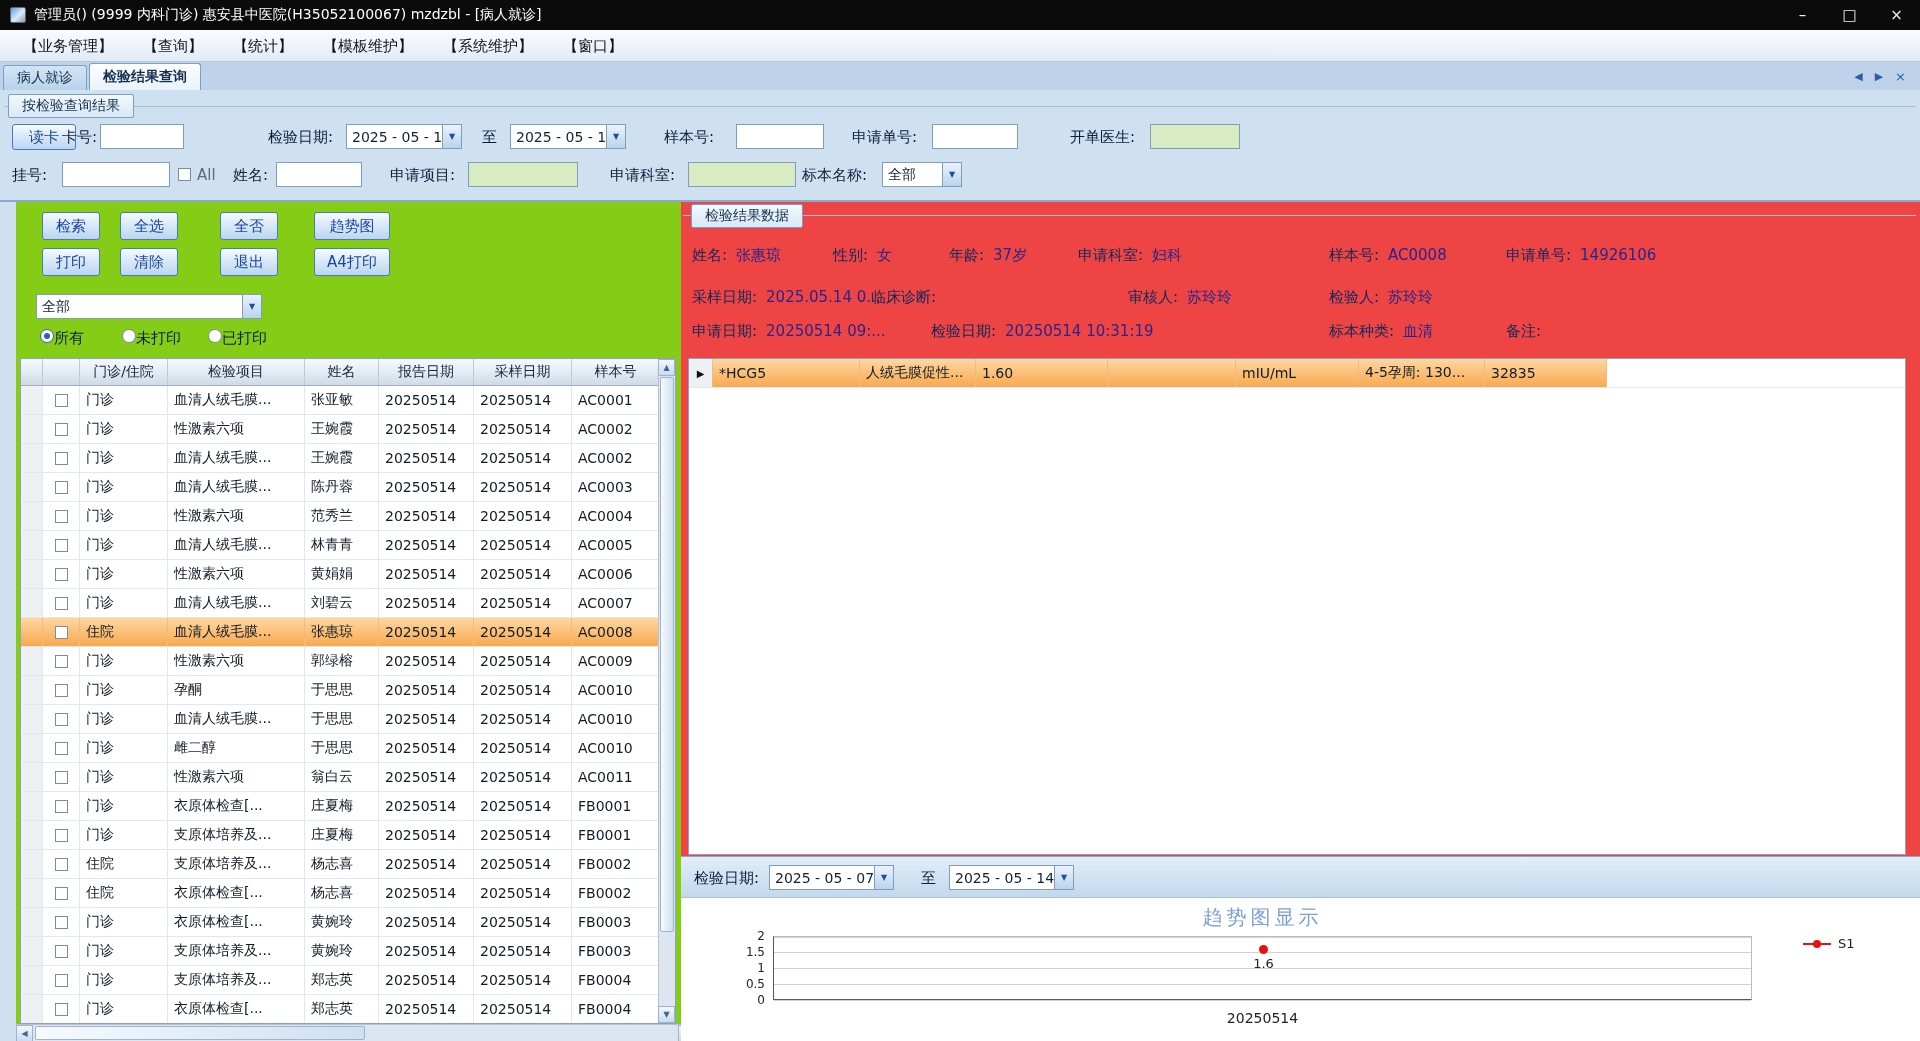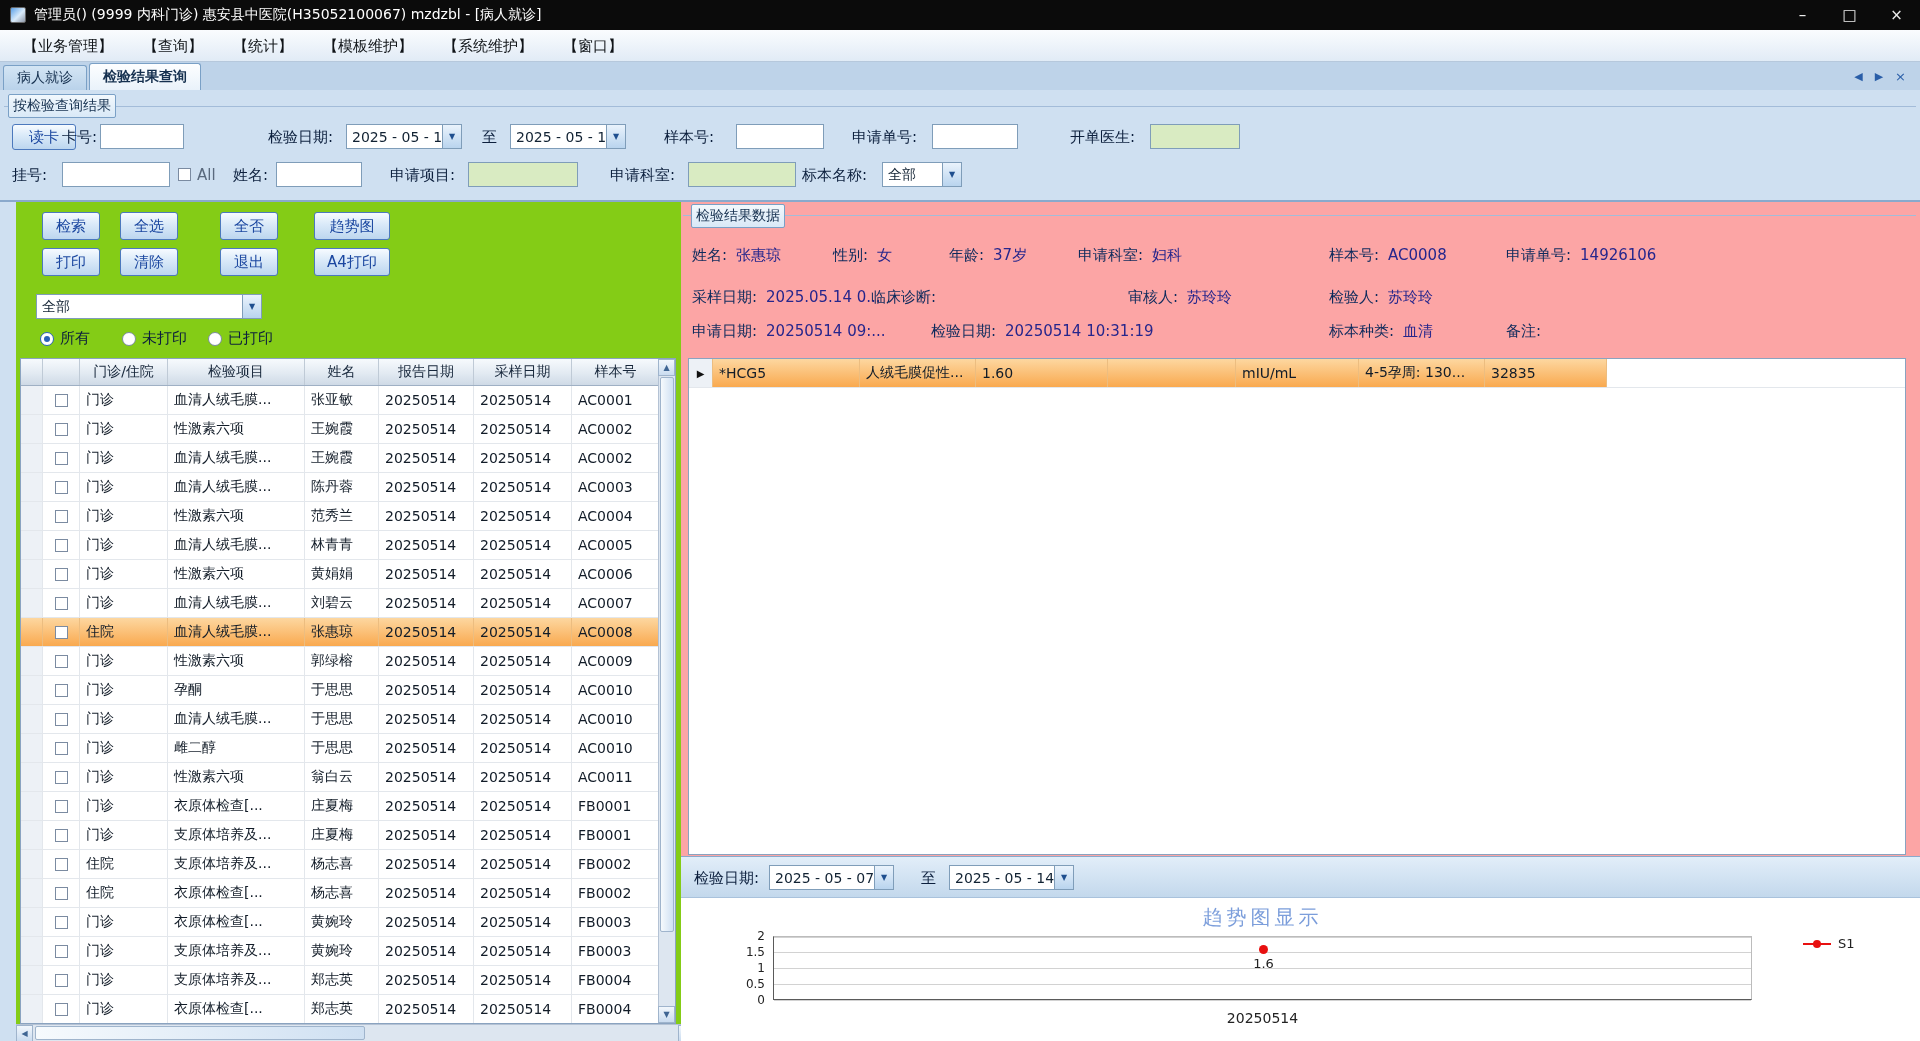--- a/index.html
+++ b/index.html
@@ -15,36 +15,36 @@
 #menubar{position:absolute;top:30px;left:0;right:0;height:32px;background:linear-gradient(#fafcfe,#e1ebf6);border-bottom:1px solid #b6c8dc;display:flex;align-items:center;padding-left:8px}
 .menu-item{padding:0 15px;font-size:15px;color:#101418;line-height:32px;white-space:nowrap}
 
 #tabbar{position:absolute;top:62px;left:0;right:0;height:28px;background:#bed3e9;display:flex;align-items:flex-end;padding-left:3px}
 .tab{height:25px;padding:0 13px;display:flex;align-items:center;font-size:14px;border:1px solid #7aa0c6;border-bottom:none;border-radius:3px 3px 0 0;background:linear-gradient(#d4e5f4,#b9d2ea);margin-right:2px;color:#15304f;white-space:nowrap}
 .tab.active{background:linear-gradient(#fdfeff,#e9f2fa);font-weight:bold;height:27px}
 #tab-nav{margin-left:auto;display:flex;align-items:center;gap:12px;padding:0 14px;height:100%;color:#2a5ea8;font-size:11px}
 
 #query{position:absolute;top:90px;left:0;right:0;height:112px;background:#cfe0f1;border-bottom:2px solid #8aa9cc}
 #query::before{content:"";position:absolute;top:16px;left:4px;right:4px;border-top:1px solid #a3bcd9}
-.group-tab{position:absolute;border:1px solid #7aa0c6;background:linear-gradient(#f2f8fd,#d9e9f7);padding:2px 4px;font-size:14px;border-radius:2px;color:#15304f;z-index:2;white-space:nowrap}
+.group-tab{position:absolute;border:1px solid #7aa0c6;background:linear-gradient(#f2f8fd,#d9e9f7);padding:2px 13px;font-size:14px;border-radius:2px;color:#15304f;z-index:2;white-space:nowrap}
 .lbl{position:absolute;font-size:15px;line-height:26px;color:#0c1f3d;white-space:nowrap}
 .txt{position:absolute;height:25px;background:#fff;border:1px solid #7f9db9;font-size:14px;padding:0 4px;color:#123}
 .txt.green{background:#d9ebc2}
 .btn{position:absolute;border:1px solid #4c79bd;border-radius:3px;background:linear-gradient(#f7fbff,#dcebf9 40%,#bcd6ef);color:#1b47a0;font-size:15px;display:flex;align-items:center;justify-content:center;white-space:nowrap}
 .combo{position:absolute;height:25px;border:1px solid #7f9db9;background:#fff;display:flex;font-size:14px}
 .combo .cval{flex:1;display:flex;align-items:center;padding:0 5px;color:#123;white-space:nowrap;overflow:hidden}
 .combo .carr{width:19px;border-left:1px solid #7f9db9;background:linear-gradient(#eaf3fc,#b9d4ee);display:flex;align-items:center;justify-content:center;font-size:8px;color:#1f4f8f}
 .checkbox{position:absolute;width:13px;height:13px;background:#fff;border:1px solid #7b8ba1}
-.radio{position:absolute;display:flex;align-items:center;gap:6px;font-size:15px;color:#0c1f3d;white-space:nowrap}
+.radio{position:absolute;display:flex;align-items:flex-start;font-size:15px;color:#0c1f3d;white-space:nowrap}
 .rdot{width:14px;height:14px;border-radius:50%;background:#fff;border:1px solid #7b8ba1;position:relative;flex:none}
 .radio.on .rdot{border-color:#2a62b8}
 .radio.on .rdot::after{content:"";position:absolute;inset:3px;border-radius:50%;background:#2a62b8}
 
 #leftpane{position:absolute;left:16px;top:202px;width:679px;height:839px;border-right:2px solid #0c4a6e;background:#84cc16}
-#rightpane{position:absolute;left:681px;top:202px;width:1239px;height:839px;background:#fca5a5}
+#rightpane{position:absolute;left:681px;top:202px;width:1239px;height:839px;background:#ef4444}
 #rightpane::before{content:"";position:absolute;top:13px;left:2px;right:4px;border-top:1px solid #a3bcd9}
 
 .datatable{position:absolute;background:#fff;border:1px solid #8aa3c0;overflow:hidden}
 .thead{display:flex;height:27px;background:linear-gradient(#f7fafd,#e2eaf2 55%,#cfdae6);border-bottom:1px solid #9fb0c4}
 .th{display:flex;align-items:center;justify-content:center;font-size:14px;color:#16263a;border-right:1px solid #bfcad6;overflow:hidden;white-space:nowrap;flex:none}
 .th.lft{justify-content:flex-start;padding-left:7px}
 .th.sort{background:linear-gradient(#f8d69e,#efb567)}
 .trow{display:flex;height:29px;background:#fff;border-bottom:1px solid #e3e7ec}
 .td{display:flex;align-items:center;font-size:14px;color:#121c28;border-right:1px solid #e3e7ec;padding:0 6px;overflow:hidden;white-space:nowrap;flex:none}
 .td.ind{background:#edf1f6;padding:0;justify-content:center}

